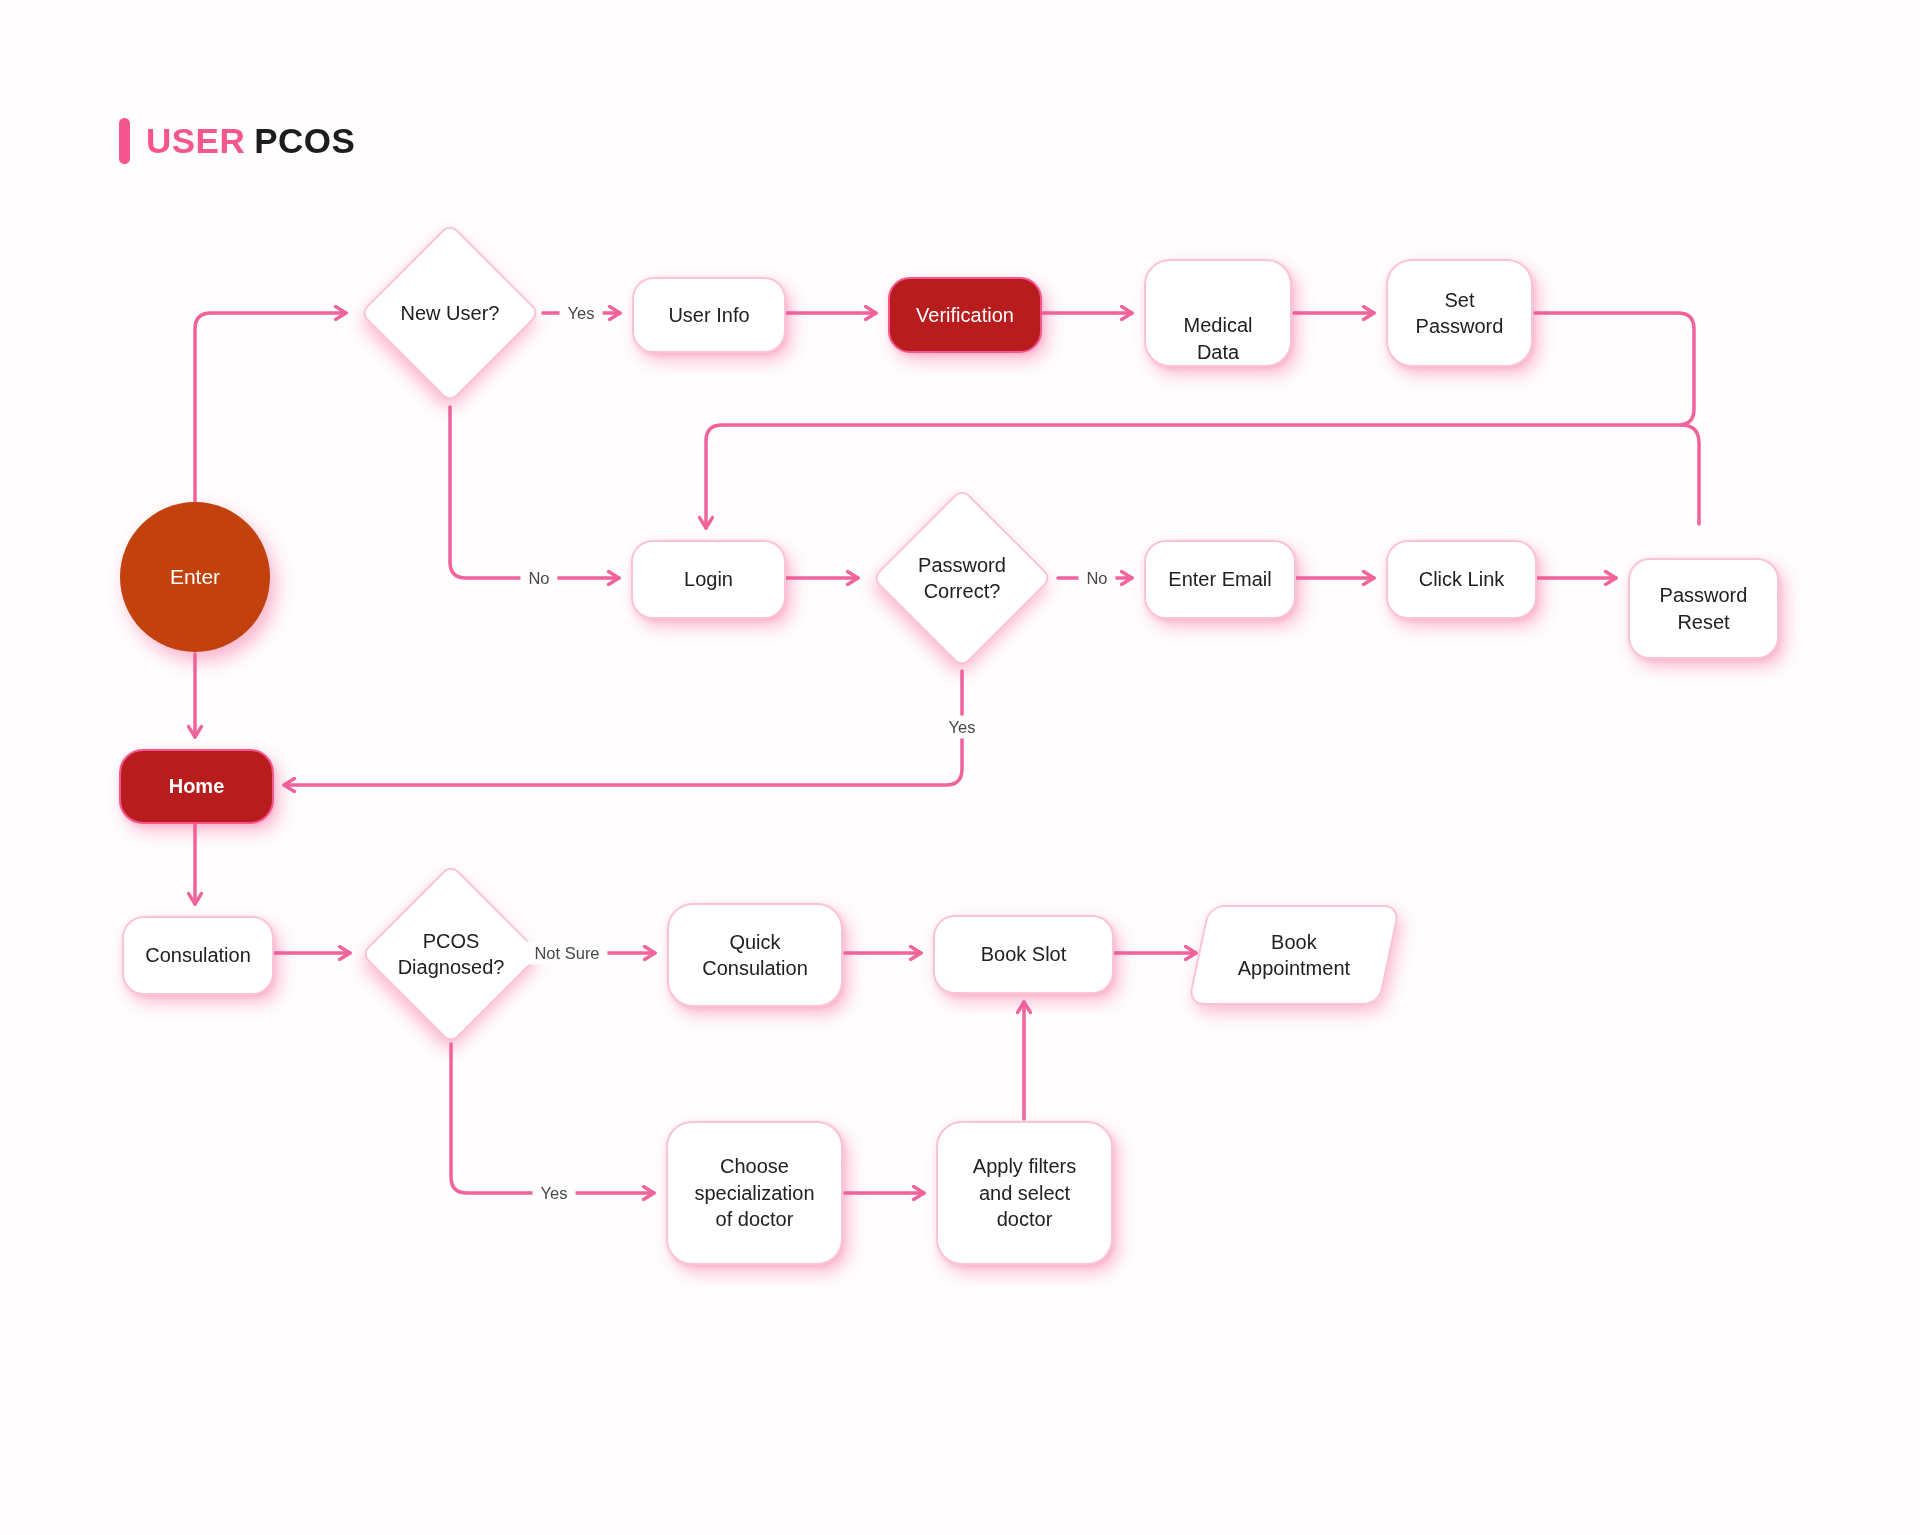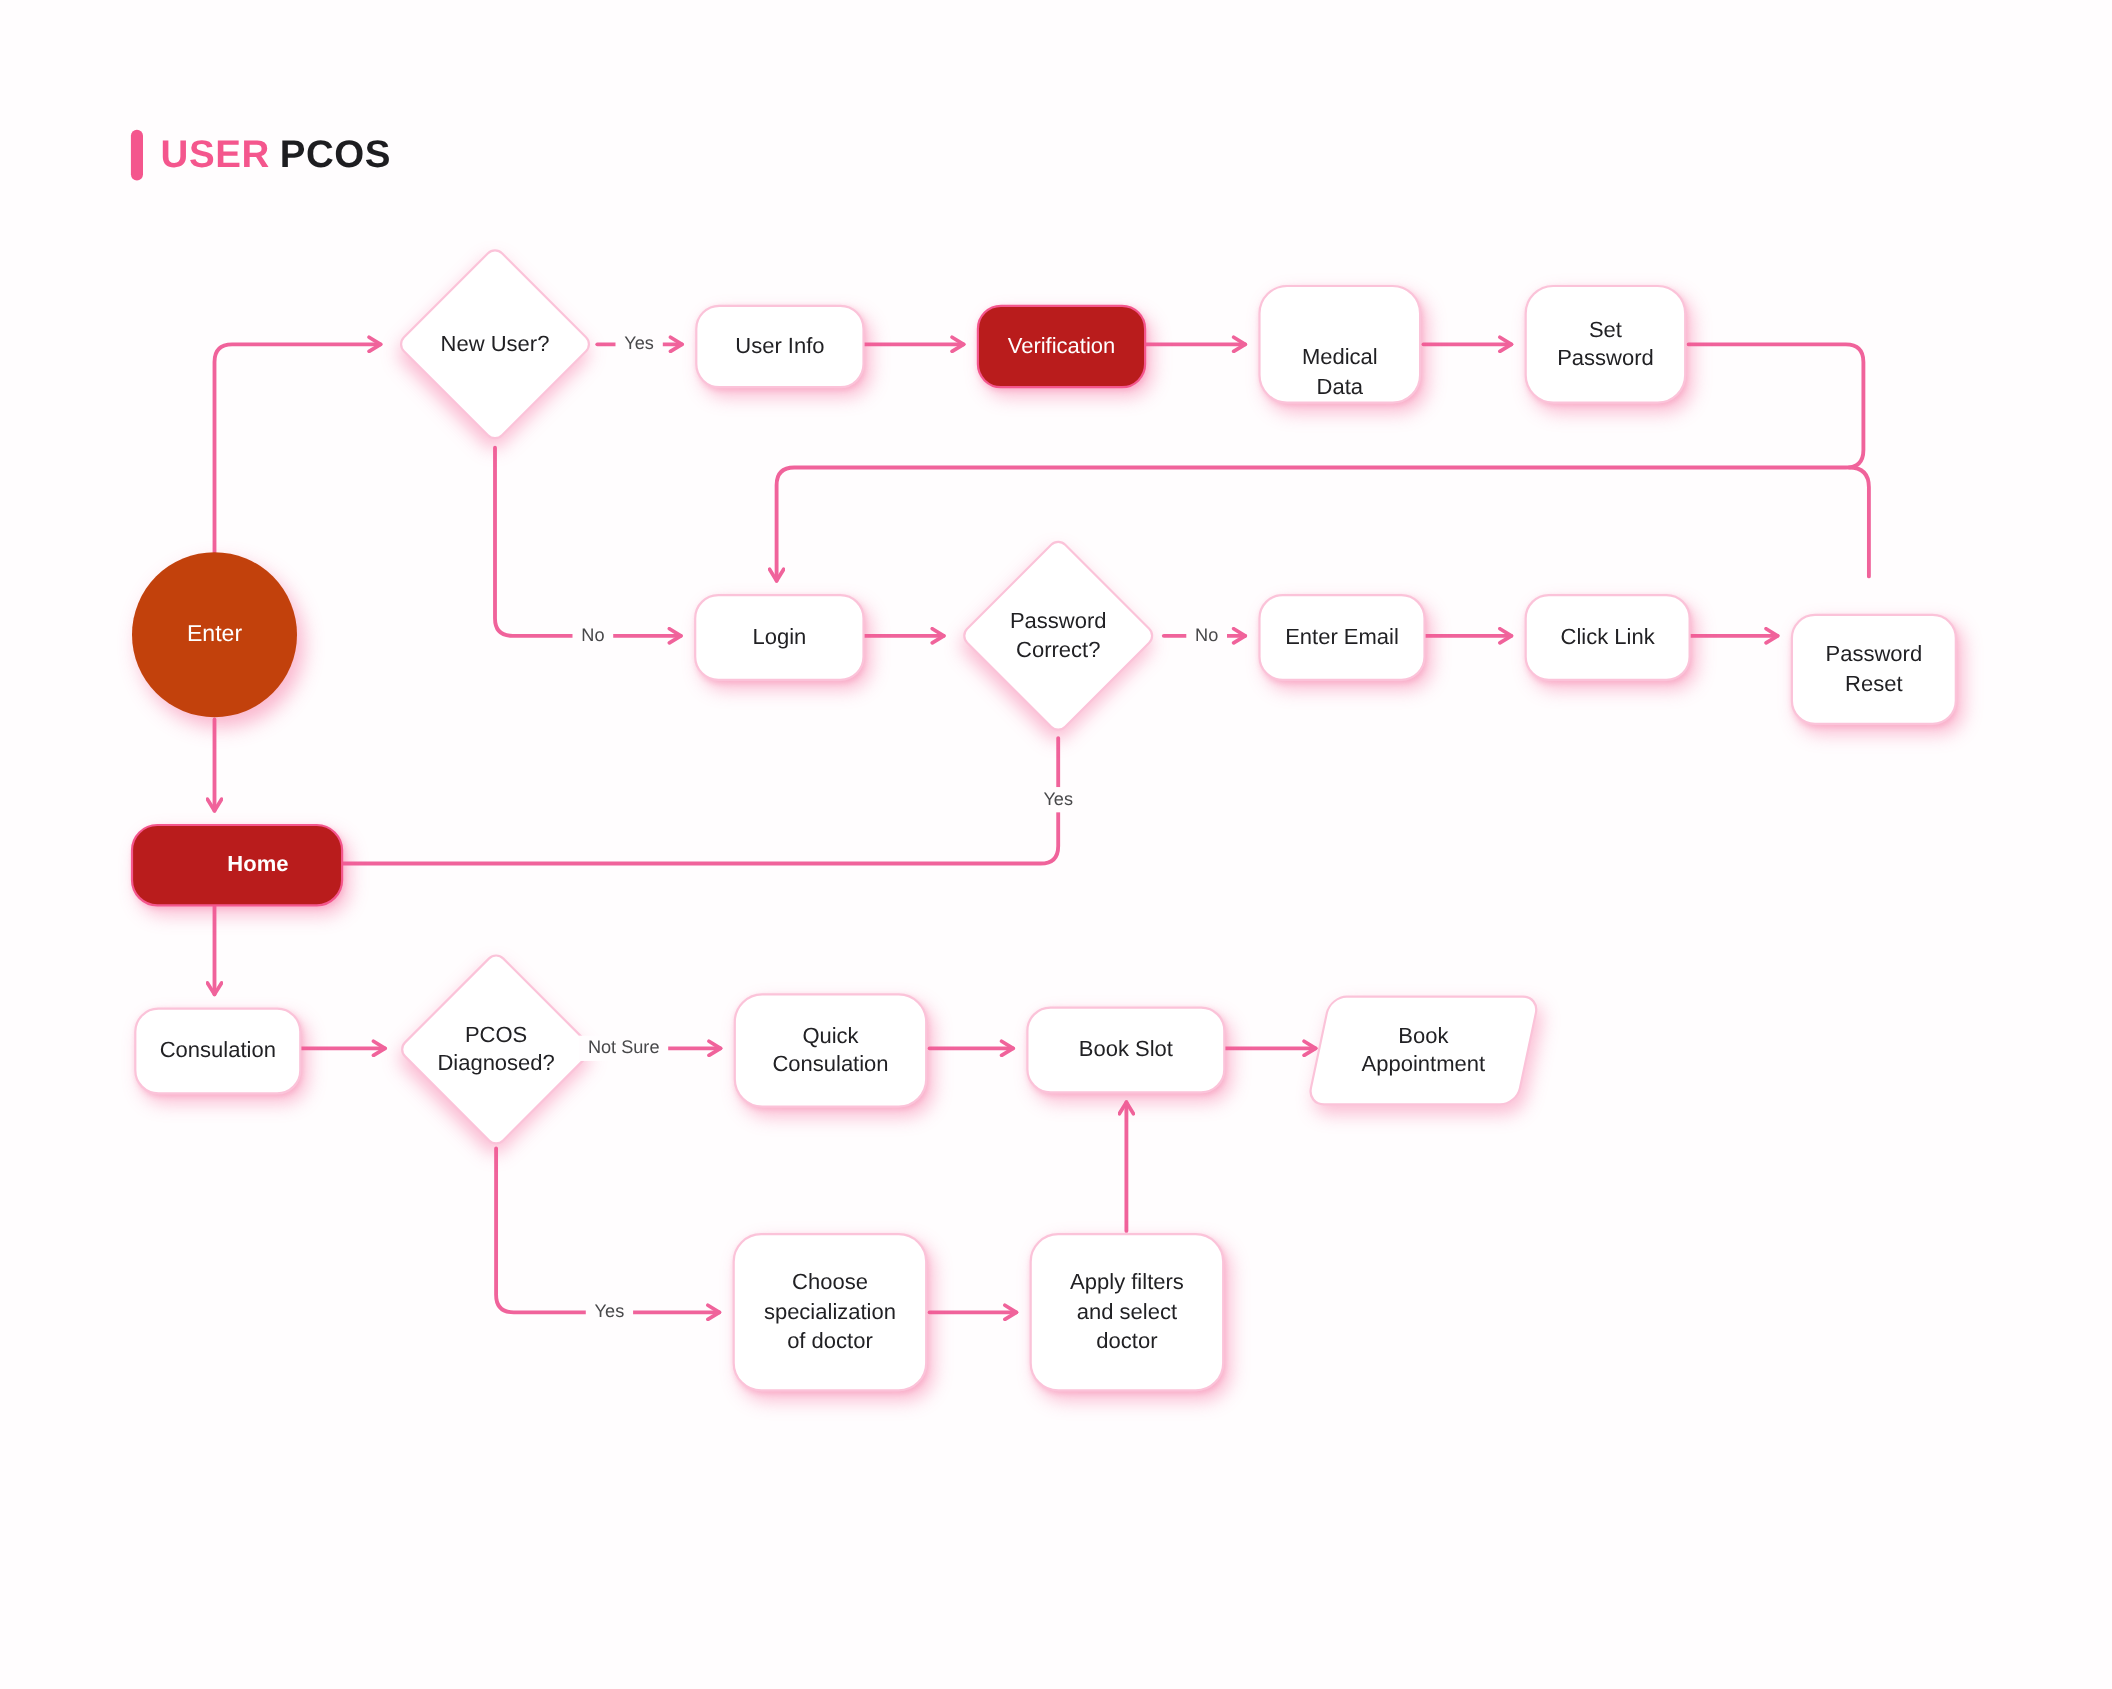--- a/index.html
+++ b/index.html
@@ -45,21 +45,21 @@
     position:absolute;z-index:2;background:#fff;border:2px solid #FBC3D9;border-radius:16px;
     transform:skewX(-12deg);display:flex;align-items:center;justify-content:center;
     box-shadow:6px 8px 16px rgba(244,90,145,.38);
   }
   .para .plabel{transform:skewX(12deg);text-align:center;font-size:20px;line-height:1.32;}
   
   .elabel{
     position:absolute;z-index:3;transform:translate(-50%,-50%);
     background:#fffdfe;color:#48484a;font-size:16.5px;padding:2px 8px;white-space:nowrap;
   }
-  .home-label{font-weight:700;padding-left:38px;}
+  .home-label{font-weight:700;}
 </style>
 </head>
 <body>
 
 <div class="canvas">
 
   <svg class="wires" width="1920" height="1535" viewBox="0 0 1920 1535">
     <defs>
       <marker id="arrow" viewBox="0 0 10 10" refX="8" refY="5" markerWidth="4.6" markerHeight="4.6" orient="auto-start-reverse">
         <path d="M1.5,1 L8,5 L1.5,9" fill="none" stroke="#F0639B" stroke-width="2.1" stroke-linecap="round" stroke-linejoin="round"></path>

